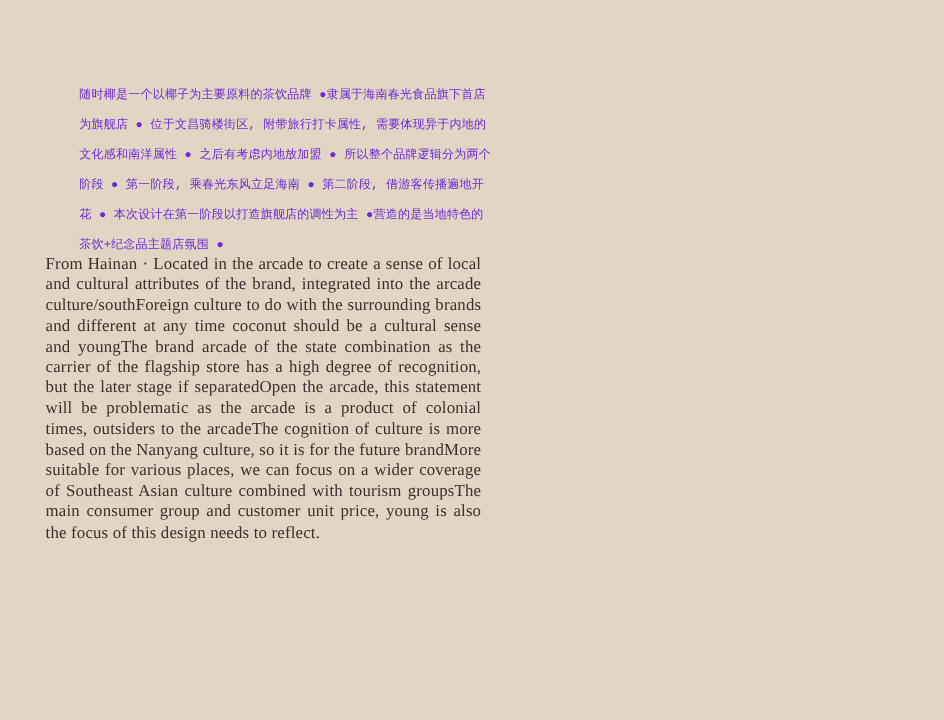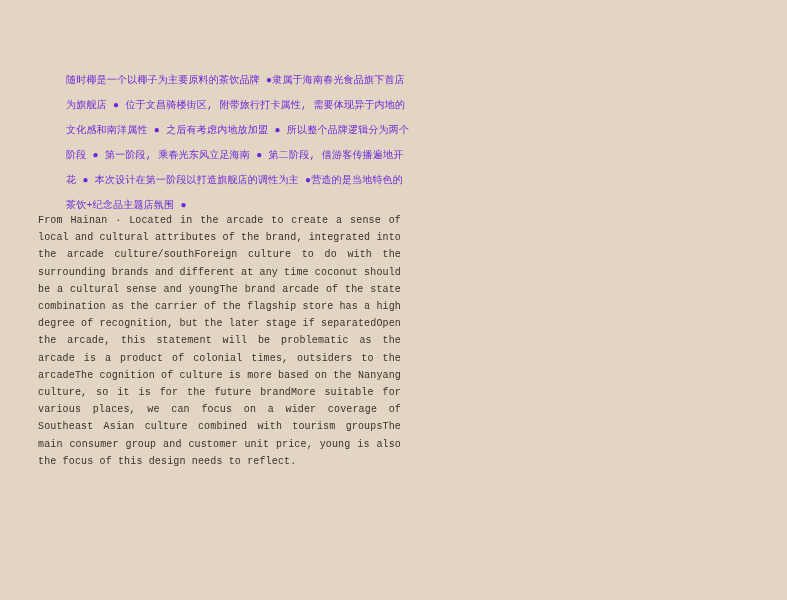--- a/index.html
+++ b/index.html
@@ -24,25 +24,25 @@
     position: absolute;
   }
   .cn-para {
     font-size: 10px;
     line-height: 25px;
     color: #6d28d9;
     letter-spacing: 0.2px;
     font-family: Liberation Mono, monospace;
   }
   .en-para {
-    font-size: 10px;
+    font-size: 14px;
     line-height: 17.2px;
     color: #38312b;
     text-align: justify;
-    font-family: Liberation Mono, monospace;
+    font-family: Liberation Serif, serif;
     letter-spacing: 0.15px;
   }
   #cn-block-1 {
     left: 66px;
     top: 68px;
     width: 345px;
   }
   #en-block-1 {
     left: 38px;
     top: 212px;

